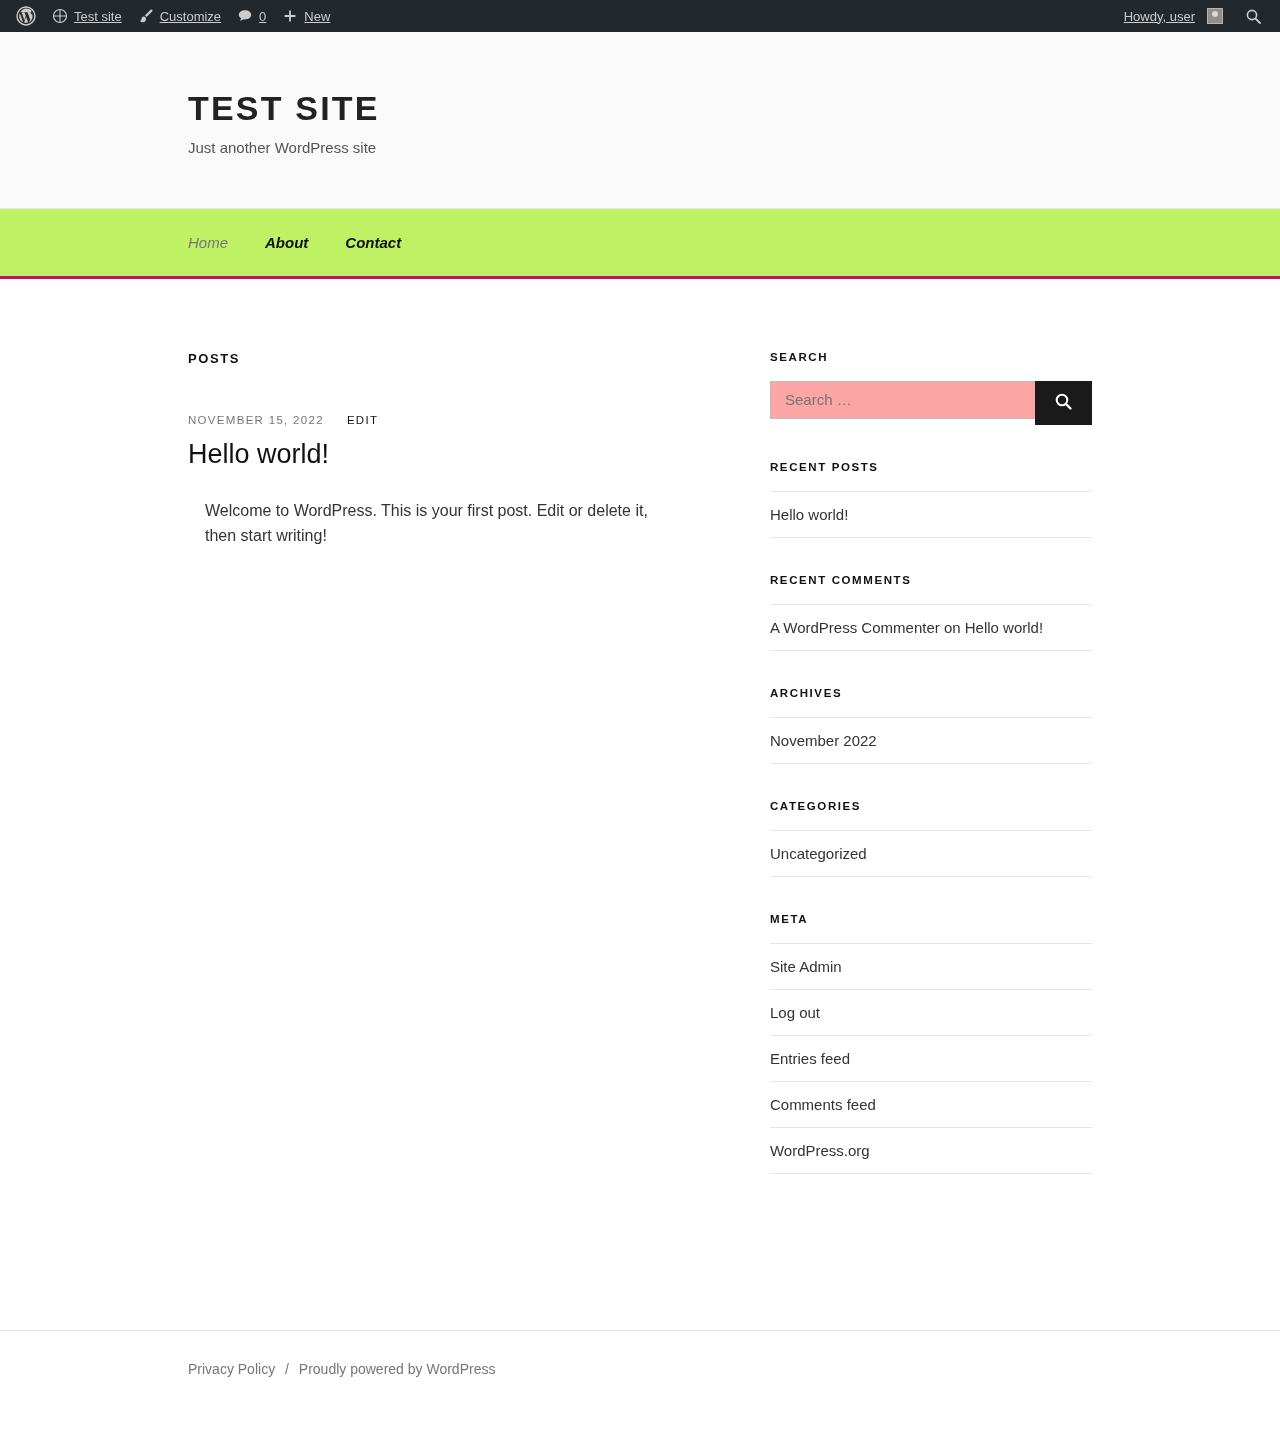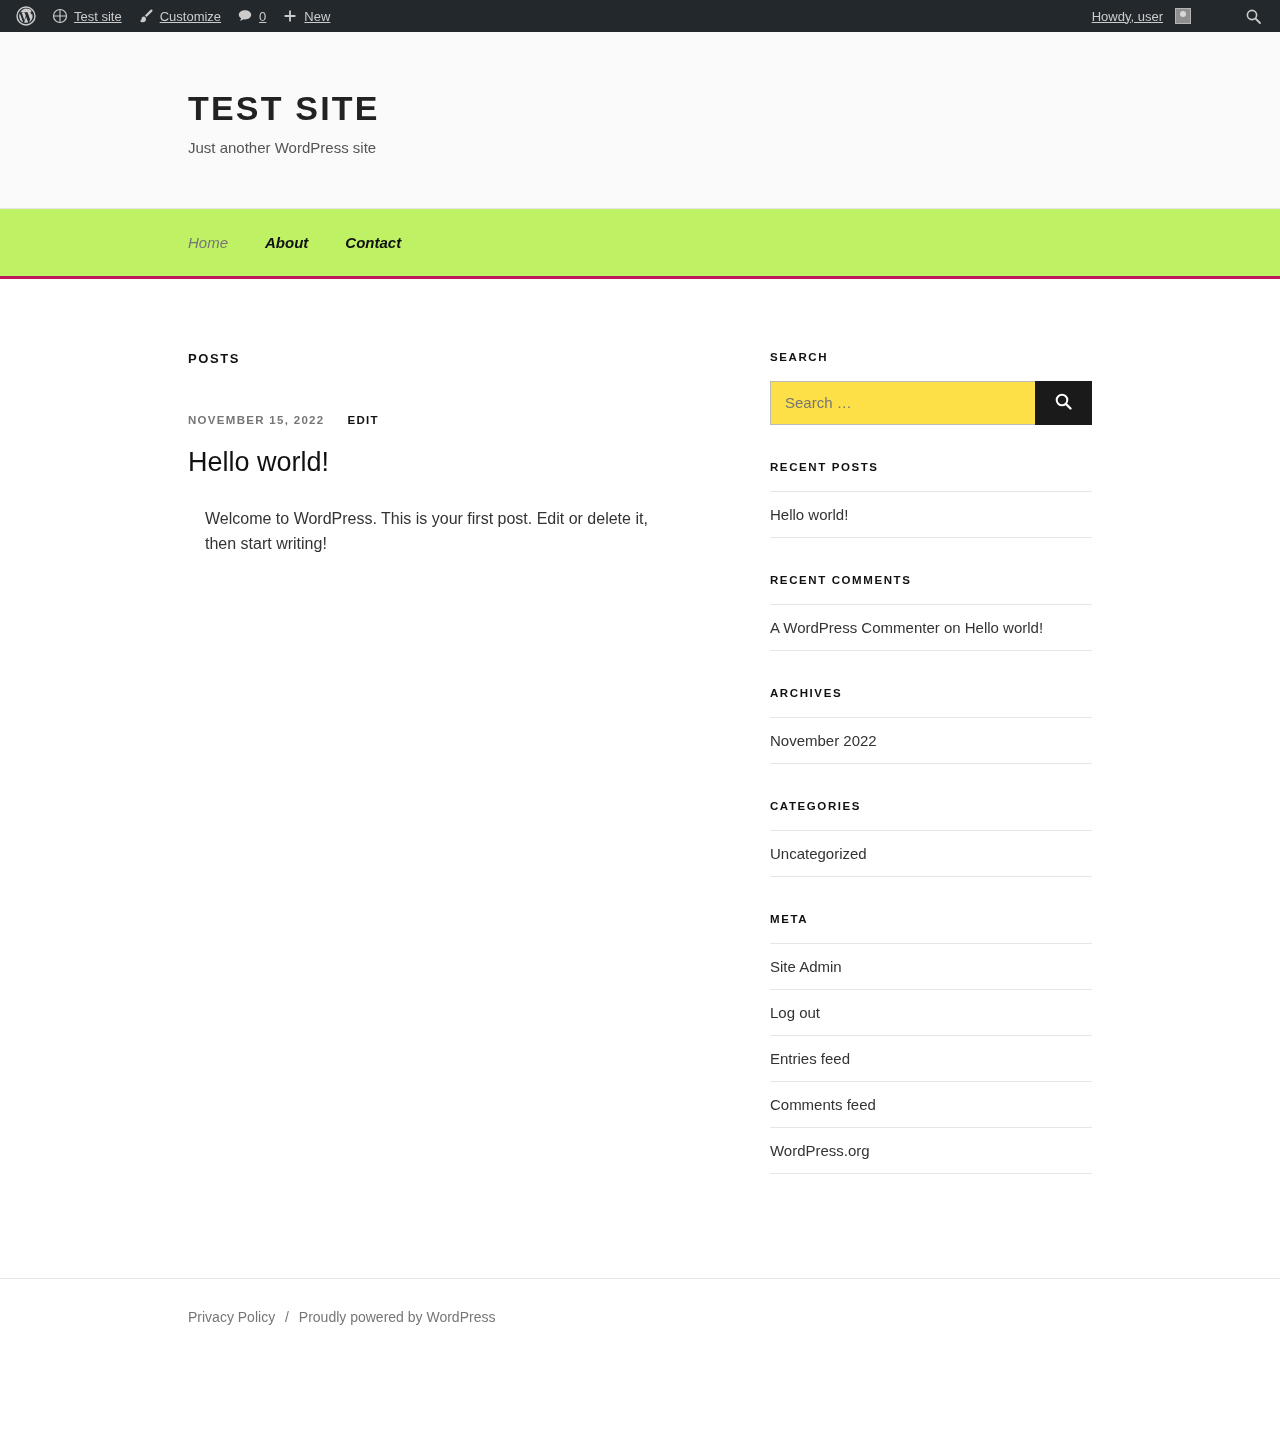--- a/index.html
+++ b/index.html
@@ -29,21 +29,20 @@
     gap: 6px;
     height: 32px;
     padding: 0 8px;
     color: #ccc;
     white-space: nowrap;
   }
   .ab-right {
     margin-left: auto;
     display: flex;
     align-items: center;
-    gap: 32px;
   }
   .ab-howdy { padding-right: 6px; font-size: 13px; color: #ccc; }
   .ab-avatar {
     width: 16px; height: 16px;
     background: #8f8f8f;
     border: 1px solid #b5b5b5;
     display: inline-block;
     position: relative;
     overflow: hidden;
   }
@@ -121,22 +120,22 @@
     font-size: 13px;
     font-weight: bold;
     letter-spacing: 1.6px;
     color: #111;
     margin: 0 0 48px 0;
   }
 
   .entry-meta {
     font-size: 11.5px;
     letter-spacing: 1.3px;
-    font-weight: bold;
-    margin-bottom: 20px;
+    font-weight: normal;
+    margin-bottom: 12px;
   }
   .entry-meta a { color: #767676; text-decoration: none; }
   .entry-meta .sep { display: inline-block; width: 14px; }
   .entry-meta .edit { color: #111; }
 
   .entry-title {
     font-size: 27px;
     font-weight: normal;
     margin: 6px 0 26px 0;
     color: #111;
@@ -160,29 +159,29 @@
     color: #111;
     margin: 0 0 18px 0;
     text-transform: uppercase;
   }
   .search-form {
     display: flex;
     width: 100%;
   }
   .search-field {
     flex: 1;
-    height: 44px;
+    height: 38px;
     border: 1px solid #bbb;
     border-right: none;
     padding: 0 14px;
     font-size: 15px;
     color: #555;
     font-family: "Liberation Sans", sans-serif;
     outline: none;
-    background: #fde047;
+    background: #fca5a5;
   }
   .search-submit {
     width: 57px;
     height: 44px;
     background: #1a1a1a;
     border: 1px solid #1a1a1a;
     cursor: pointer;
     display: flex;
     align-items: center;
     justify-content: center;
@@ -199,21 +198,21 @@
     font-size: 15px;
     color: #333;
     line-height: 1.4;
   }
   .widget li:last-child { border-bottom: 1px solid #e6e6e6; }
   .widget li a { color: #333; text-decoration: none; }
 
   
   .site-footer {
     border-top: 1px solid #e6e6e6;
-    margin-top: 68px;
+    margin-top: 120px;
     padding: 30px 0;
   }
   .footer-inner {
     width: 904px;
     margin: 0 auto;
     font-size: 14px;
     color: #767676;
     padding-left: -6px;
   }
   .footer-inner a { color: #767676; text-decoration: none; }

